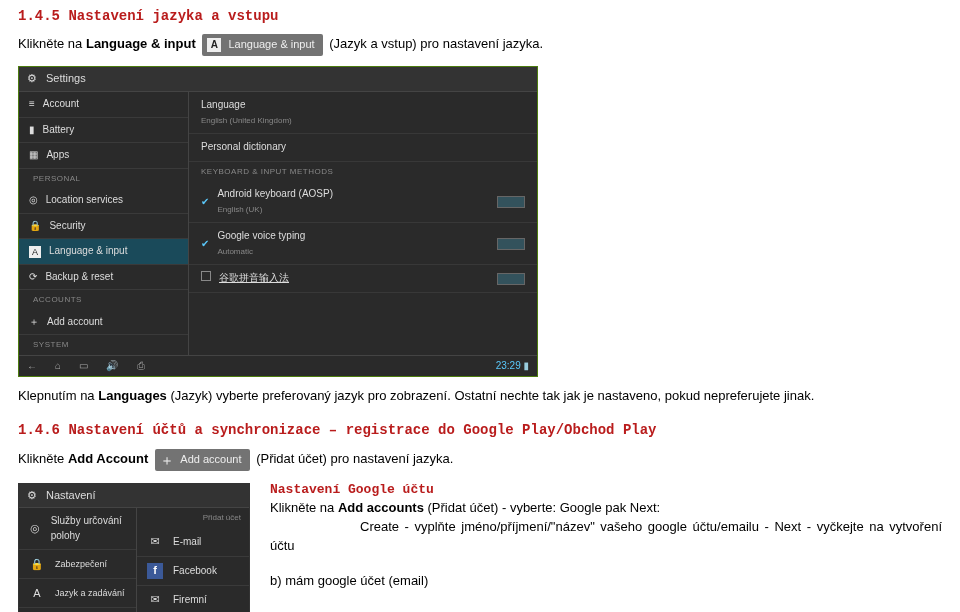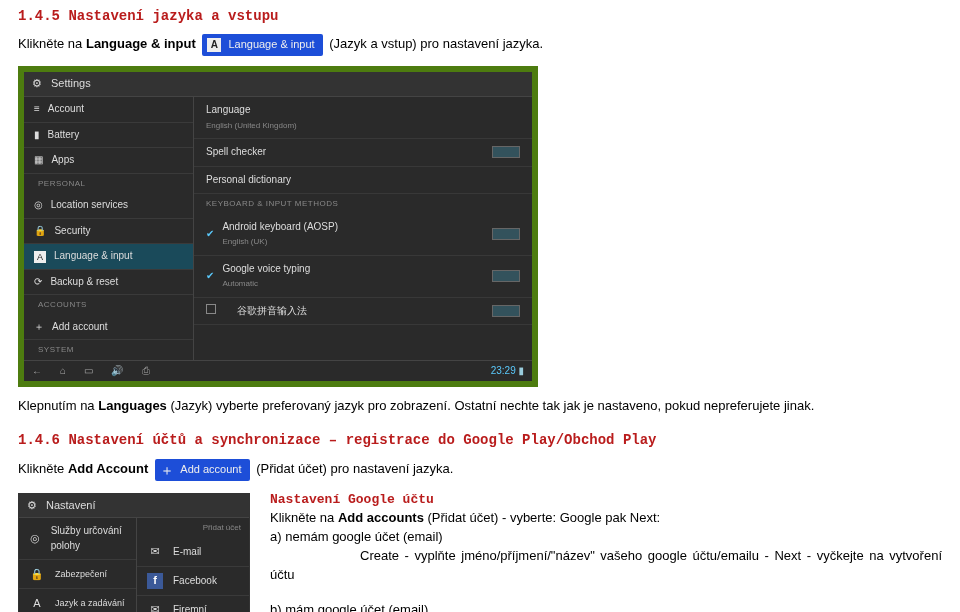--- a/index.html
+++ b/index.html
@@ -11,21 +11,21 @@
     width: 960px;
     padding: 6px 18px 10px 18px;
     line-height: 1.45;
   }
   .blue-bold { color: #b91c1c; font-weight: bold; font-family: Liberation Mono, monospace; }
   .section-title { font-size: 14px; margin-bottom: 8px; }
   .para { margin: 6px 0 10px 0; }
   .inline-badge {
     display: inline-block;
     vertical-align: middle;
-    background: #1d4ed8;
+    background: #737373;
     color: #eee;
     padding: 3px 8px 3px 5px;
     font-size: 11px;
     border-radius: 2px;
     margin: 0 3px;
   }
   .inline-badge .icon-box {
     display: inline-block;
     width: 14px;
     height: 14px;
@@ -47,21 +47,21 @@
     vertical-align: middle;
     margin-right: 4px;
   }
 
   
   .screenshot {
     width: 520px;
     background: #2a2a2a;
     color: #ddd;
     font-size: 10px;
-    border: 6px solid #4d7c0f;
+    border: 1px solid #4d7c0f;
     margin: 4px 0 10px 0;
   }
   .ss-topbar {
     background: #333;
     padding: 4px 8px;
     font-size: 11px;
     border-bottom: 1px solid #444;
   }
   .ss-topbar .gear { margin-right: 6px; }
   .ss-body { display: flex; }
@@ -201,46 +201,40 @@
           <span>Add account</span>
         </div>
       <div class="ss-header">SYSTEM</div>
     </div>
     <div class="ss-right">
       <div class="ss-right-item">
         <div><span class="main">Language</span><span class="ss-sub">English (United Kingdom)</span></div>
       </div>
       <div class="ss-right-item">
         <div>
-            <span class="main">Spell checker</span>
-          </div>
-        <div class="ss-toggle"></div>
-      </div>
-      <div class="ss-right-item">
-        <div>
             <span class="main">Personal dictionary</span>
           </div>
       </div>
       <div class="ss-header" style="padding-left:12px;">KEYBOARD &amp; INPUT METHODS</div>
       <div class="ss-right-item">
         <div style="display:flex;gap:8px;align-items:center;">
             <span style="color:#5ac8fa;">✔</span>
             <div><span class="main">Android keyboard (AOSP)</span><span class="ss-sub">English (UK)</span></div>
           </div>
         <div class="ss-toggle"></div>
       </div>
       <div class="ss-right-item">
         <div style="display:flex;gap:8px;align-items:center;">
             <span style="color:#5ac8fa;">✔</span>
             <div><span class="main">Google voice typing</span><span class="ss-sub">Automatic</span></div>
           </div>
         <div class="ss-toggle"></div>
       </div>
       <div class="ss-right-item">
-        <div style="display:flex;gap:21px;align-items:flex-start;">
+        <div style="display:flex;gap:8px;align-items:flex-start;text-decoration:underline;">
             <span style="border:1px solid #888;width:10px;height:10px;display:inline-block;"></span>
             <span>谷歌拼音输入法</span>
           </div>
         <div class="ss-toggle"></div>
       </div>
     </div>
   </div>
   <div class="ss-statusbar">
     <div class="nav-icons">
       <span>←</span>
@@ -313,21 +307,20 @@
 
   </div>
 
   <div>
     <div class="blue-bold">Nastavení Google účtu</div>
     <div>
       <span>Klikněte na </span>
       <b>Add accounts</b>
       <span> (Přidat účet) - vyberte: Google pak Next:</span>
     </div>
-    <div class="indent-a">a) nemám google účet (email)</div>
     <div class="justify">
       <span style="display:inline-block;width:90px;"></span><span>Create - vyplňte jméno/příjmení/"název" vašeho google účtu/emailu - Next - vyčkejte na vytvoření účtu</span>
     </div>
 
     <div class="indent-b">b) mám google účet (email)</div>
 
   </div>
 </div>
 
 </body></html>

